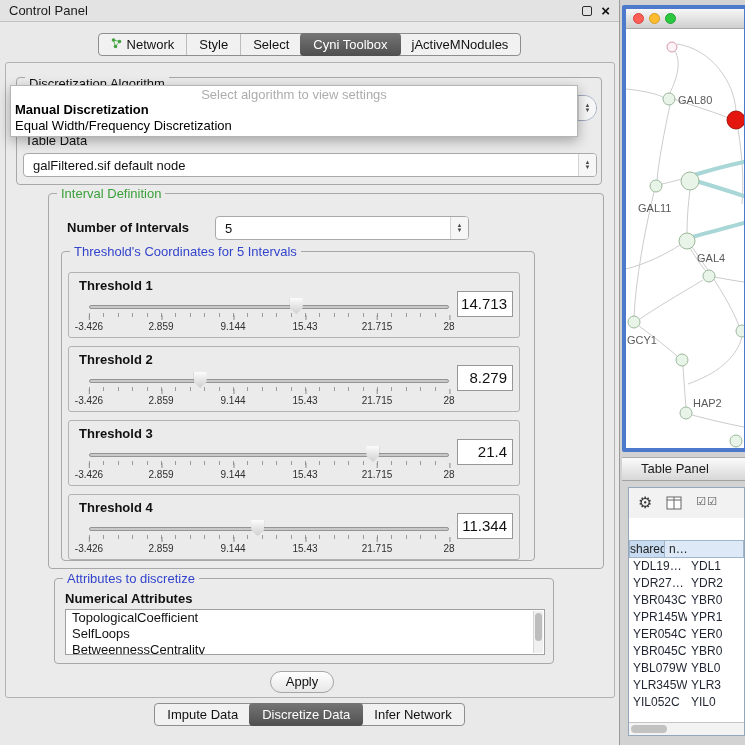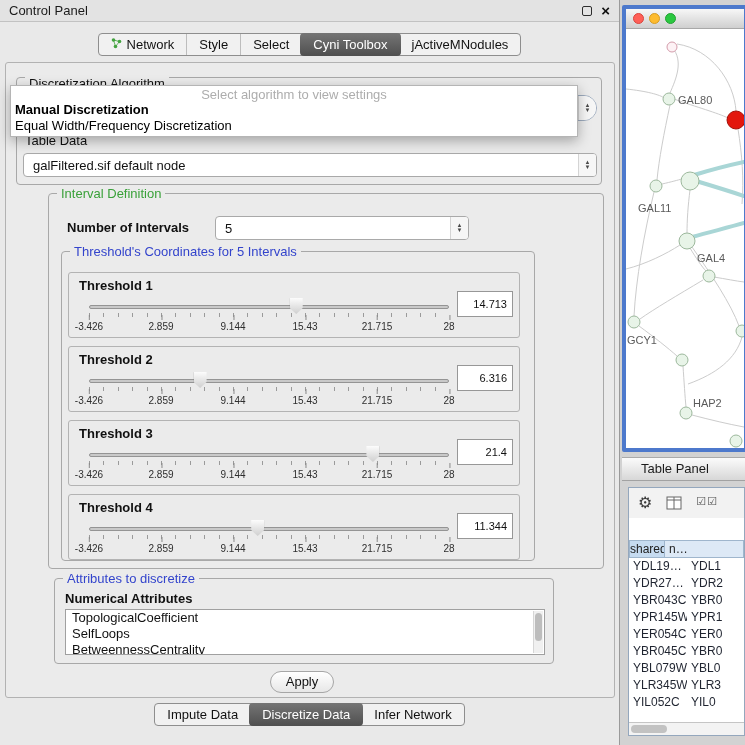--- a/index.html
+++ b/index.html
@@ -41,21 +41,21 @@
   .bold { font-weight:bold; }
 
   
   .algo-popup { position:absolute; left:10px; top:85px; width:568px; background:#fff; border:1px solid #b5b5b5; box-shadow:0 4px 12px rgba(0,0,0,.3); z-index:40; padding:1px 0 2px 0; }
   .popup-prompt { text-align:center; color:#adadad; font-size:13px; height:15px; line-height:15px; overflow:hidden; }
   .popup-item { padding:0 4px; font-size:13px; height:16px; line-height:16px; color:#000; }
 
   
   .th-panel { position:absolute; left:6px; width:452px; height:66px; border:1px solid #b3b3b3; border-radius:3px; background:#ebebeb; }
   .th-label { position:absolute; left:10px; top:5px; font-weight:bold; font-size:13px; }
-  .th-value { position:absolute; right:6px; top:18px; width:56px; height:26px; background:#fff; border:1px solid #979797; font-size:11px; text-align:right; line-height:24px; padding-right:5px; }
+  .th-value { position:absolute; right:6px; top:18px; width:56px; height:26px; background:#fff; border:1px solid #979797; font-size:15px; text-align:right; line-height:24px; padding-right:5px; }
   .slider { position:absolute; left:20px; top:24px; width:360px; height:38px; }
   .track { position:absolute; top:8px; left:0; right:0; height:4px; background:#c9c9c9; border:1px solid #949494; border-radius:2px; }
   .thumb { position:absolute; top:1px; width:13px; height:16px; margin-left:-7px; background:linear-gradient(#fcfcfc,#cfcfcf); clip-path:polygon(0 0,100% 0,100% 62%,50% 100%,0 62%); filter:drop-shadow(0 0 1px #777); }
   .ticks { position:absolute; top:16px; left:0; right:0; height:4px; background:repeating-linear-gradient(90deg,#9a9a9a 0 1px,transparent 1px 4%); }
   .scale { position:absolute; top:22px; left:0; right:0; height:14px; font-size:10px; color:#2e2e2e; }
   .scale span { position:absolute; top:2px; transform:translateX(-50%); white-space:nowrap; }
   .scale span::before { content:""; position:absolute; top:-6px; left:50%; width:1px; height:5px; background:#8a8a8a; }
 
   
   .listbox { position:absolute; background:#fff; border:1px solid #a0a0a0; overflow:hidden; }
@@ -196,21 +196,21 @@
               <div class="thumb" style="left: 31%;"></div>
               <div class="scale">
                 <span style="left:0%">-3.426</span>
                 <span style="left:20%">2.859</span>
                 <span style="left:40%">9.144</span>
                 <span style="left:60%">15.43</span>
                 <span style="left:80%">21.715</span>
                 <span style="left:100%">28</span>
               </div>
             </div>
-            <div class="th-value">6.316</div>
+            <div class="th-value">8.279</div>
           </div>
 
           <div class="th-panel" style="top:168px;">
             <div class="th-label">Threshold 3</div>
             <div class="slider">
               <div class="track"></div>
               <div class="ticks"></div>
               <div class="thumb" style="left: 79%;"></div>
               <div class="scale">
                 <span style="left:0%">-3.426</span>

